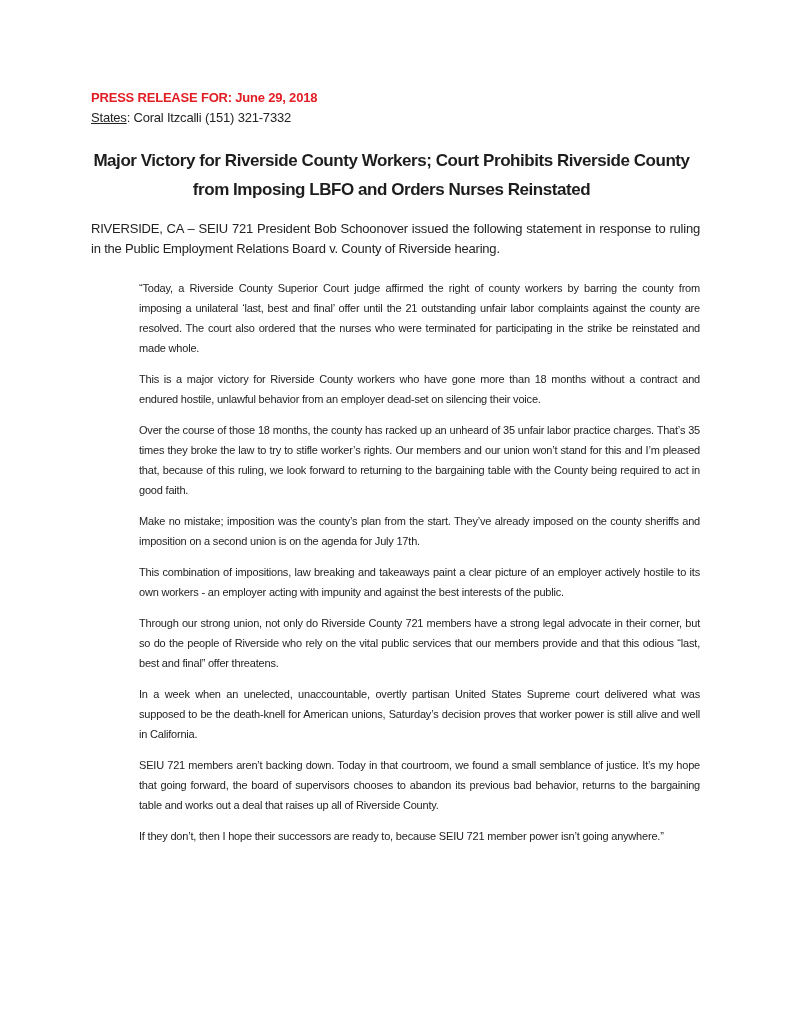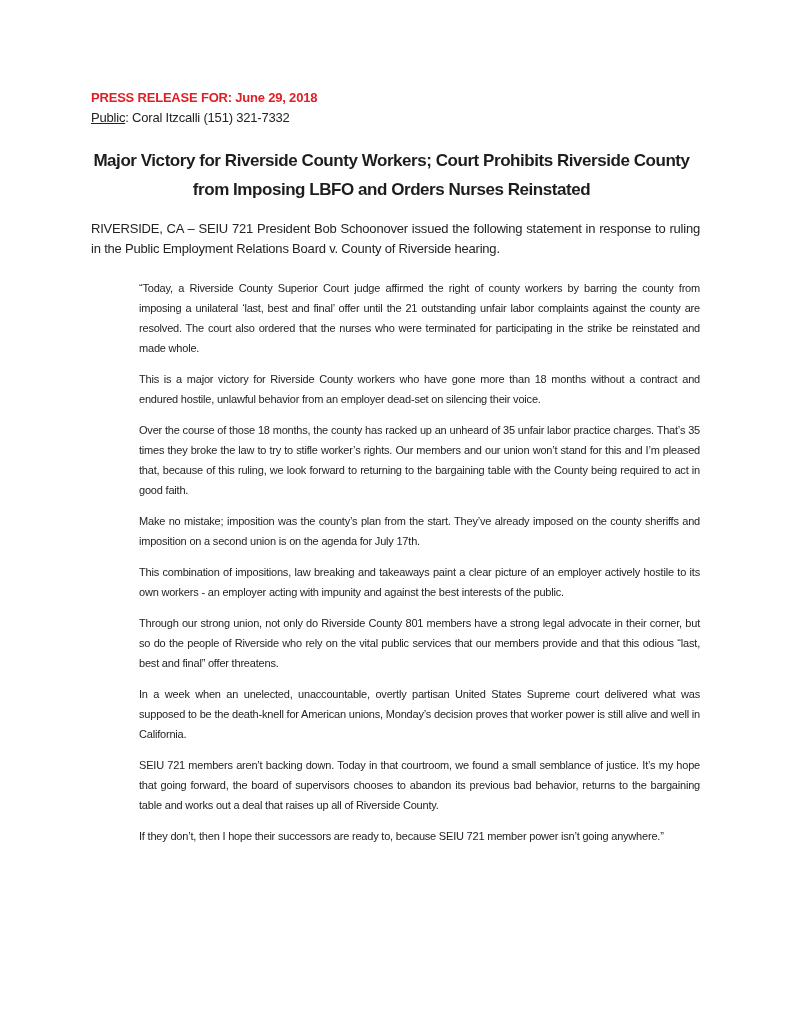--- a/index.html
+++ b/index.html
@@ -56,34 +56,34 @@
     letter-spacing: -0.2px;
   }
 </style>
 </head>
 <body>
 
 <div class="page">
 
   <p class="meta-line press-line">PRESS RELEASE FOR: June 29, 2018</p>
 
-  <p class="meta-line"><span class="contact-label">Public</span><span>: Coral Itzcalli (151) 321-7332</span></p>
+  <p class="meta-line"><span class="contact-label">States</span><span>: Coral Itzcalli (151) 321-7332</span></p>
 
   <h1 class="doc-title">Major Victory for Riverside County Workers; Court Prohibits Riverside County from Imposing LBFO and Orders Nurses Reinstated</h1>
 
   <p class="intro-para">RIVERSIDE, CA – SEIU 721 President Bob Schoonover issued the following statement in response to ruling in the Public Employment Relations Board v. County of Riverside hearing.</p>
 
   <div id="statement-body">
 
   <p class="quote-para">“Today, a Riverside County Superior Court judge affirmed the right of county workers by barring the county from imposing a unilateral ‘last, best and final’ offer until the 21 outstanding unfair labor complaints against the county are resolved. The court also ordered that the nurses who were terminated for participating in the strike be reinstated and made whole.</p>
       <p class="quote-para">This is a major victory for Riverside County workers who have gone more than 18 months without a contract and endured hostile, unlawful behavior from an employer dead-set on silencing their voice.</p>
       <p class="quote-para">Over the course of those 18 months, the county has racked up an unheard of 35 unfair labor practice charges. That’s 35 times they broke the law to try to stifle worker’s rights. Our members and our union won’t stand for this and I’m pleased that, because of this ruling, we look forward to returning to the bargaining table with the County being required to act in good faith.</p>
       <p class="quote-para">Make no mistake; imposition was the county’s plan from the start. They’ve already imposed on the county sheriffs and imposition on a second union is on the agenda for July 17th.</p>
       <p class="quote-para">This combination of impositions, law breaking and takeaways paint a clear picture of an employer actively hostile to its own workers - an employer acting with impunity and against the best interests of the public.</p>
-      <p class="quote-para">Through our strong union, not only do Riverside County 801 members have a strong legal advocate in their corner, but so do the people of Riverside who rely on the vital public services that our members provide and that this odious “last, best and final” offer threatens.</p>
-      <p class="quote-para">In a week when an unelected, unaccountable, overtly partisan United States Supreme court delivered what was supposed to be the death-knell for American unions, Monday’s decision proves that worker power is still alive and well in California.</p>
+      <p class="quote-para">Through our strong union, not only do Riverside County 721 members have a strong legal advocate in their corner, but so do the people of Riverside who rely on the vital public services that our members provide and that this odious “last, best and final” offer threatens.</p>
+      <p class="quote-para">In a week when an unelected, unaccountable, overtly partisan United States Supreme court delivered what was supposed to be the death-knell for American unions, Saturday’s decision proves that worker power is still alive and well in California.</p>
       <p class="quote-para">SEIU 721 members aren’t backing down. Today in that courtroom, we found a small semblance of justice. It’s my hope that going forward, the board of supervisors chooses to abandon its previous bad behavior, returns to the bargaining table and works out a deal that raises up all of Riverside County.</p>
       <p class="quote-para">If they don’t, then I hope their successors are ready to, because SEIU 721 member power isn’t going anywhere.”</p>
     </div>
 
   <p class="end-mark">###</p>
 
 </div>
 
 </body></html>

